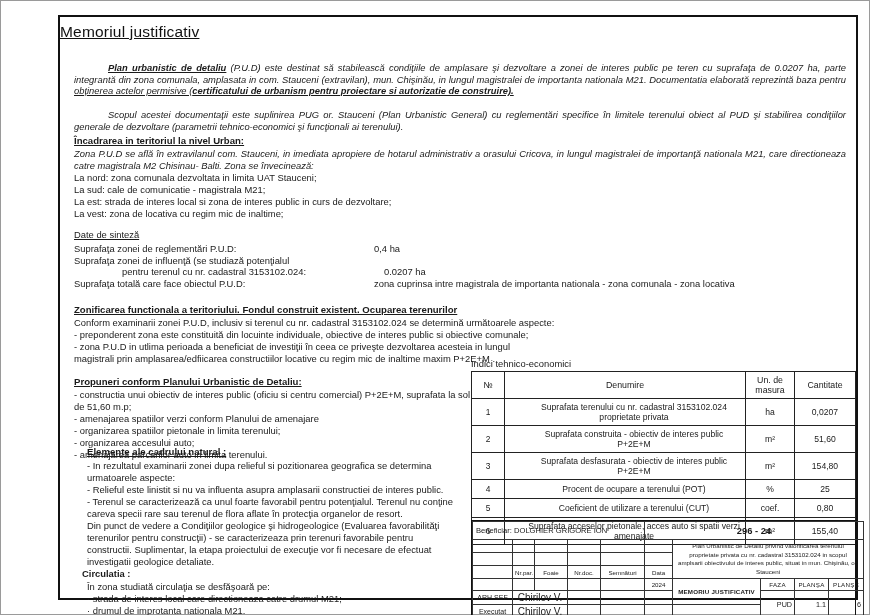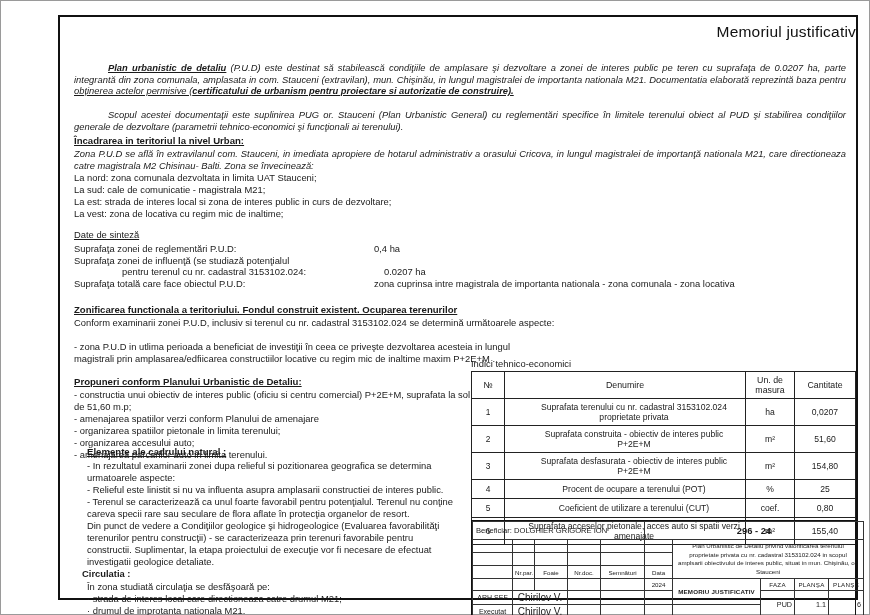--- a/index.html
+++ b/index.html
@@ -34,24 +34,25 @@
     border: 2px solid #111111;
     background: #ffffff;
   }
 
   
   .doc-title {
     position: absolute;
     left: 0;
     top: 6px;
     width: 100%;
-    text-align: right;
+    text-align: left;
     font-size: 15.5px;
     letter-spacing: .2px;
     color: #111;
+    text-decoration: underline;
   }
 
   
   .txt {
     position: absolute;
     font-size: 9.4px;
     line-height: 11.6px;
     color: #1a1a1a;
   }
   .just { text-align: justify; font-style: italic; }
@@ -162,37 +163,38 @@
         <span class="val" style="left:310px;">0.0207 ha</span>
       </div>
       <div class="syn">
         <span class="lbl">Suprafaţa totală care face obiectul P.U.D:</span>
         <span class="val-w">zona cuprinsa intre magistrala de importanta nationala - zona comunala - zona locativa</span>
       </div>
     </div>
 
     <div class="txt hdg" style="left:14px; top:287px;">Zonificarea functionala a teritoriului.  Fondul construit existent. Ocuparea terenurilor</div>
     <div class="txt" style="left:14px; top:300px;">Conform examinarii zonei P.U.D, inclusiv si terenul cu nr. cadastral 3153102.024 se determină următoarele aspecte:</div>
+    <div class="txt" style="left:14px; top:312px;">- preponderent zona este constituită din locuinte individuale, obiective de interes public si obiective comunale;</div>
     <div class="txt" style="left:14px; top:324px;">- zona P.U.D in utlima perioada  a beneficiat de investiţii în ceea ce priveşte dezvoltarea acesteia in lungul</div>
     <div class="txt" style="left:14px; top:336px;">  magistrali prin amplasarea/edfiicarea constructiilor locative cu regim mic de inaltime maxim P+2E+M .</div>
 
     <div class="txt hdg" style="left:14px; top:359px;">Propuneri conform Planului Urbanistic de Detaliu:</div>
     <div class="txt" style="left:14px; top:372px;">- constructia unui obiectiv de interes public (oficiu si centru comercial) P+2E+M, suprafata la sol</div>
     <div class="txt" style="left:14px; top:384px;">  de 51,60 m.p;</div>
     <div class="txt" style="left:14px; top:396px;">- amenajarea spatiilor verzi conform Planului de amenajare</div>
     <div class="txt" style="left:14px; top:408px;">- organizarea spatiilor pietonale in limita terenului;</div>
     <div class="txt" style="left:14px; top:420px;">- organizarea accesului auto;</div>
     <div class="txt" style="left:14px; top:432px;">- amenajarea parcarilor auto in limita terenului.</div>
 
     <div class="txt hdg" style="left: 27px; top: 429px;">Elemente ale cadrului natural :</div>
     <div class="txt" style="left: 27px; top: 443px;">-  In rezultatul examinarii zonei dupa relieful si pozitionarea geografica se determina</div>
     <div class="txt" style="left: 27px; top: 455px;">urmatoarele aspecte:</div>
     <div class="txt" style="left: 27px; top: 467px;">-  Relieful este linistit si nu va influenta asupra amplasarii constructiei de interes public.</div>
     <div class="txt" style="left: 27px; top: 479px;">-  Terenul se caracterizează ca unul foarte favorabil pentru potenţialul. Terenul nu conţine</div>
-    <div class="txt" style="left: 27px; top: 491px;">careva specii rare sau seculare de flora aflate în protecţia organelor de resort.</div>
+    <div class="txt" style="left: 27px; top: 491px;">careva specii rare sau terenul de flora aflate în protecţia organelor de resort.</div>
     <div class="txt" style="left: 27px; top: 503px;">Din punct de vedere a Condiţiilor geologice şi hidrogeologice (Evaluarea favorabilităţi</div>
     <div class="txt" style="left: 27px; top: 515px;">terenurilor pentru construcţii) - se caracterizeaza prin terenuri favorabile pentru</div>
     <div class="txt" style="left: 27px; top: 527px;">constructii. Suplimentar, la etapa proiectului de execuţie vor fi necesare de efectuat</div>
     <div class="txt" style="left: 27px; top: 539px;">investigatii geologice detaliate.</div>
 
     <div class="txt b" style="left: 22px; top: 551px;">Circulatia :</div>
 
     <div id="indici-label">Indici tehnico-economici</div>
 
     <table class="indici">

